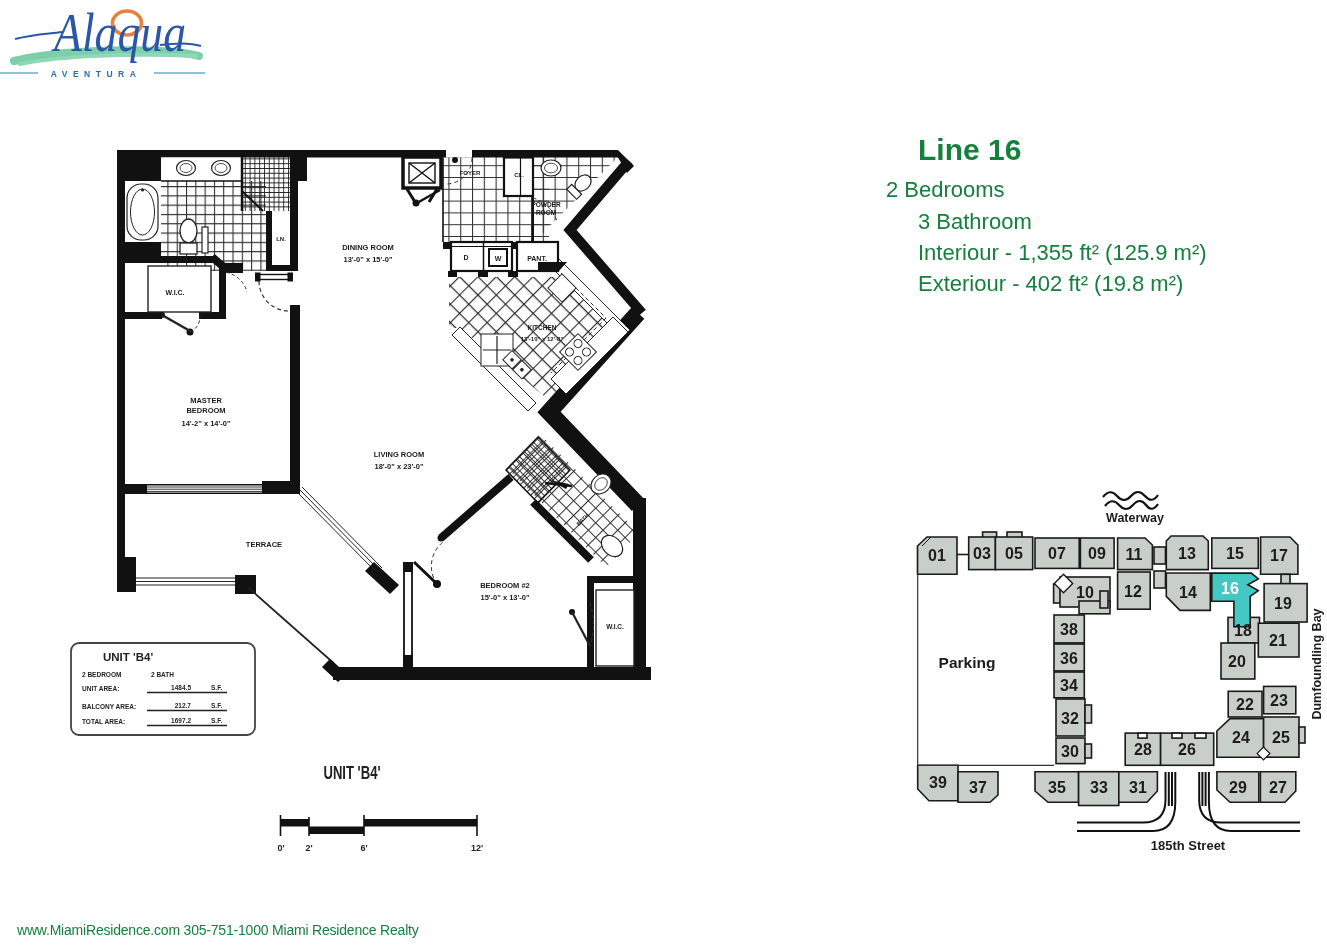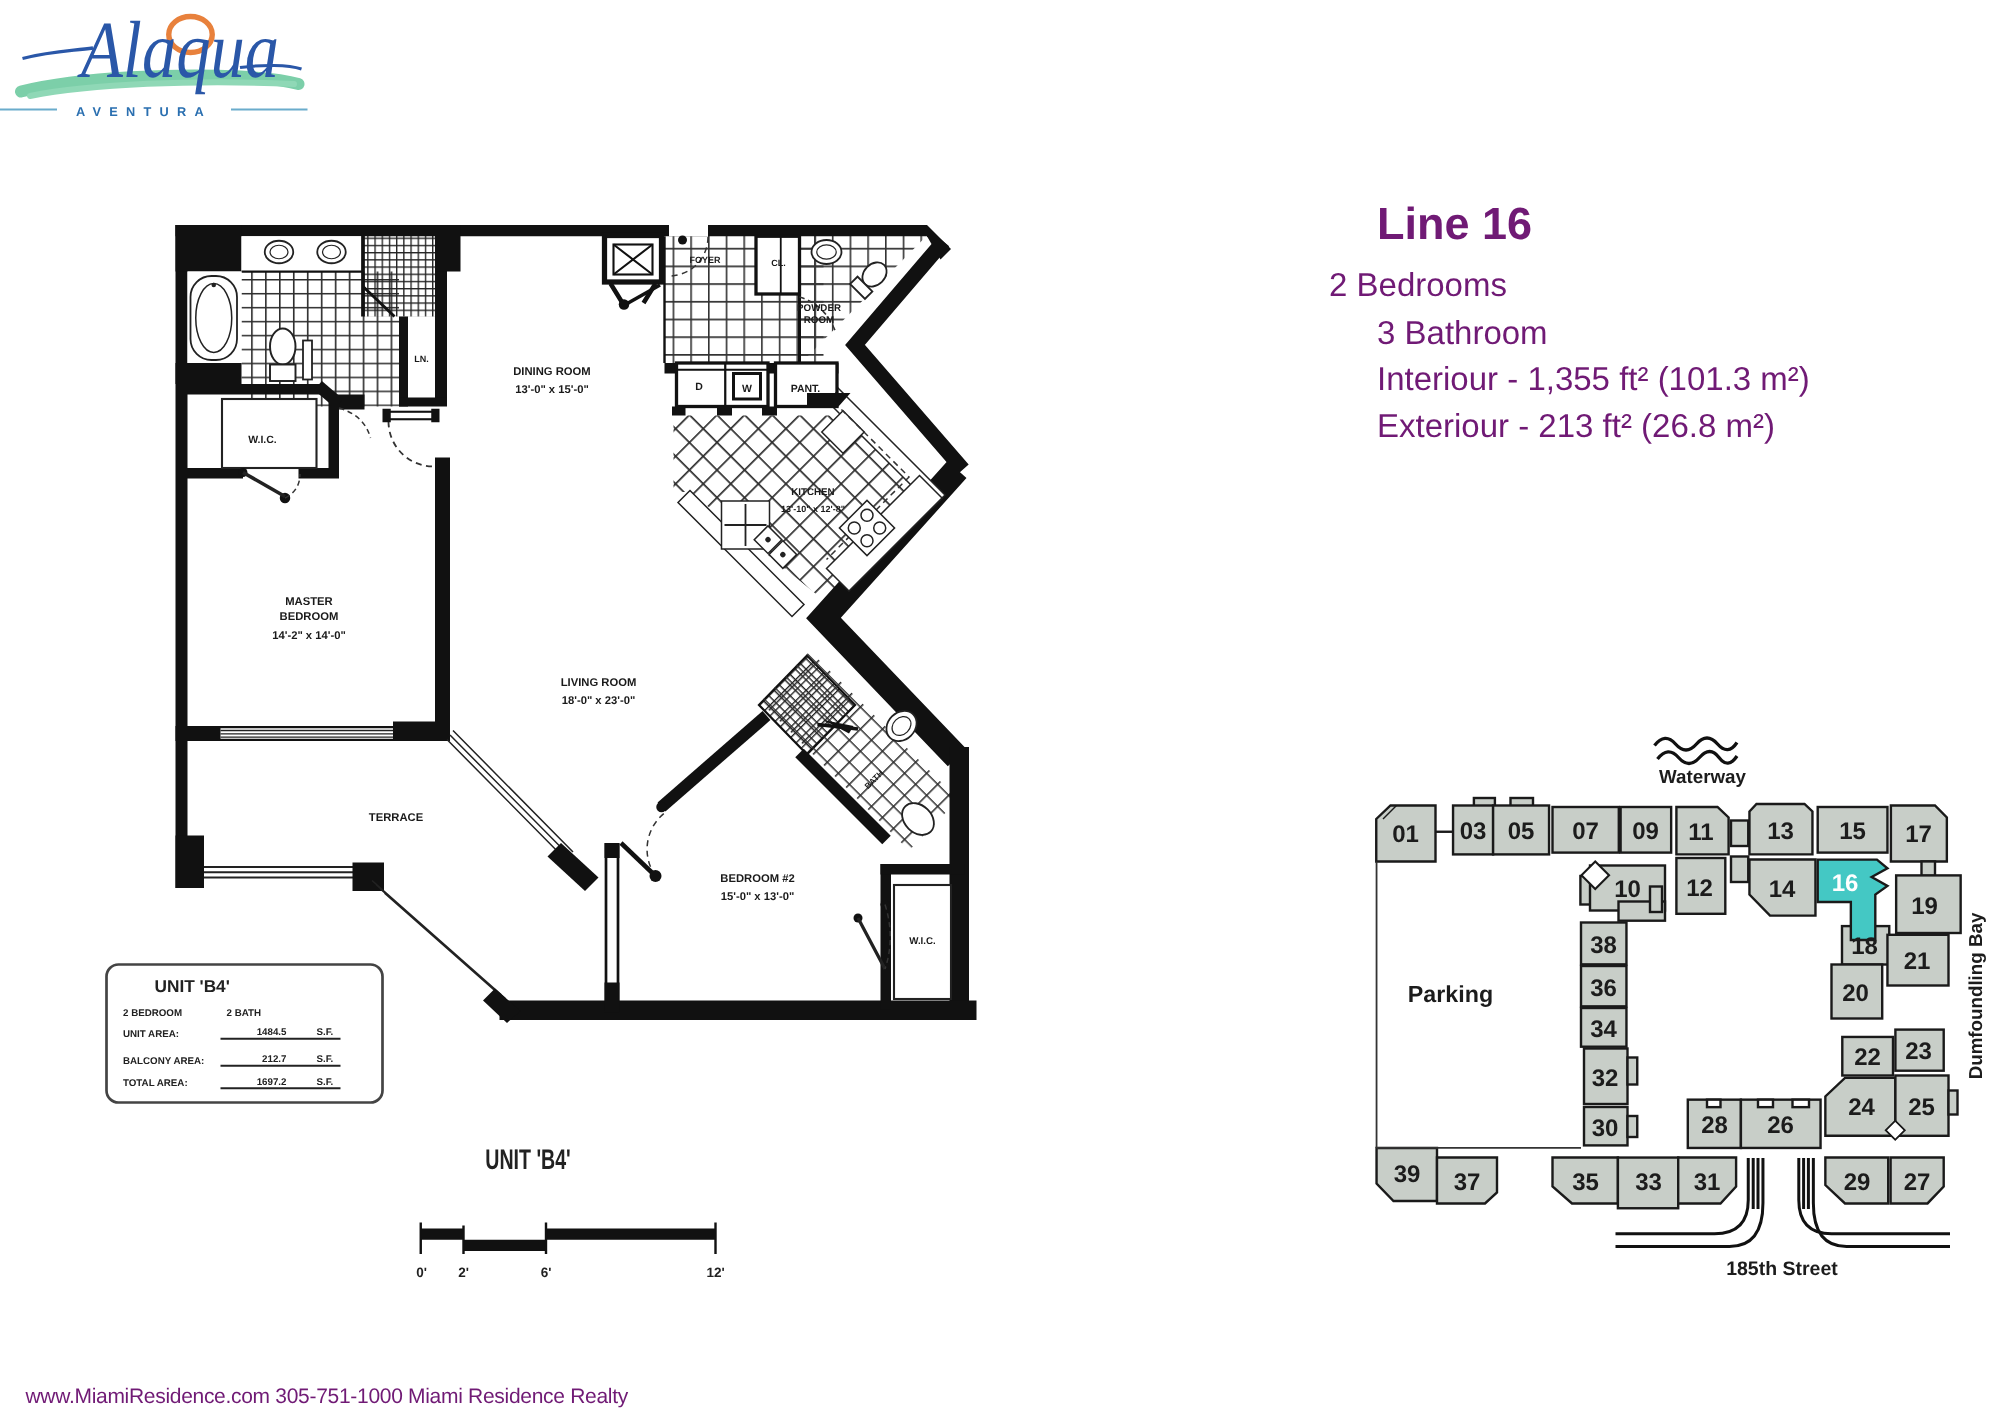--- a/index.html
+++ b/index.html
@@ -1,18 +1,18 @@
 <!DOCTYPE html>
 <html><head>
 <meta charset="utf-8">
 <style>
 html,body{margin:0;padding:0}
 body{width:1327px;height:945px;position:relative;background:#fff;font-family:"Liberation Sans",sans-serif;overflow:hidden}
 .abs{position:absolute}
-.t{position:absolute;color:#701a75;white-space:nowrap}
+.t{position:absolute;color:#15803d;white-space:nowrap}
 </style>
 </head>
 <body>
 <svg class="abs" style="left:0;top:0" width="1327" height="945" viewBox="0 0 1327 945">
 <defs>
 <pattern id="g9" width="9.3" height="9.3" patternUnits="userSpaceOnUse">
         <path d="M0,0.5H9.3 M0.5,0V9.3" stroke="#2d2d2d" stroke-width="1.15" fill="none"></path>
       </pattern>
 <pattern id="g12" width="11.8" height="11.8" patternUnits="userSpaceOnUse">
         <path d="M0,0.5H11.8 M0.5,0V11.8" stroke="#333" stroke-width="1.15" fill="none"></path>
@@ -364,15 +364,15 @@
 <text x="967" y="668" font-size="15.5">Parking</text>
 <text x="1135" y="522" font-size="12.5">Waterway</text>
 <text x="1188" y="850" font-size="13">185th Street</text>
 <text x="1321" y="664" font-size="12.5" transform="rotate(-90 1321 664)">Dumfoundling Bay</text>
 </g>
 </g>
 </svg>
 <div class="t" style="left:918px;top:133px;font-size:30px;font-weight:bold">Line 16</div>
 <div class="t" style="left:886px;top:177px;font-size:22px">2 Bedrooms</div>
 <div class="t" style="left:918px;top:209px;font-size:22px">3 Bathroom</div>
-<div class="t" style="left:918px;top:240px;font-size:22px">Interiour - 1,355 ft² (101.3 m²)</div>
-<div class="t" style="left:918px;top:271px;font-size:22px">Exteriour - 213 ft² (26.8 m²)</div>
+<div class="t" style="left:918px;top:240px;font-size:22px">Interiour - 1,355 ft² (125.9 m²)</div>
+<div class="t" style="left:918px;top:271px;font-size:22px">Exteriour - 402 ft² (19.8 m²)</div>
 <div class="t" style="left:17px;top:922px;font-size:14px;letter-spacing:-0.2px">www.MiamiResidence.com 305-751-1000 Miami Residence Realty</div>
 
 </body></html>

